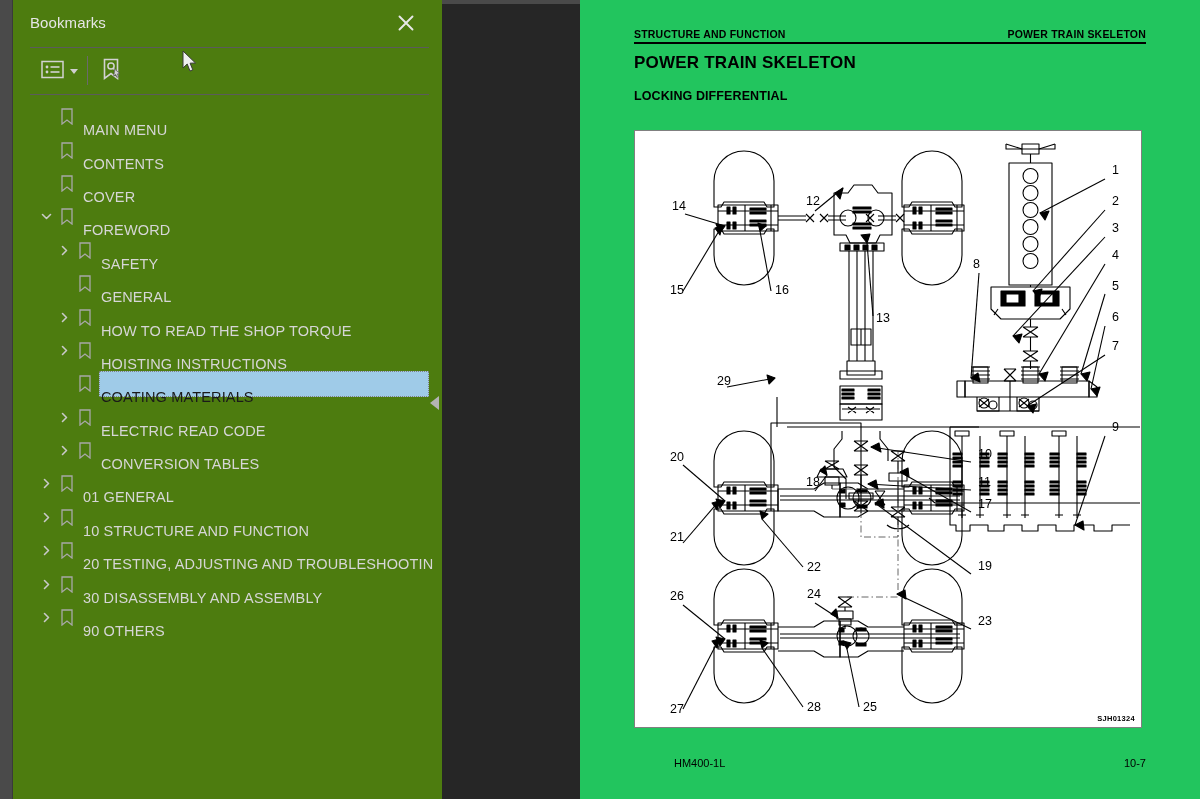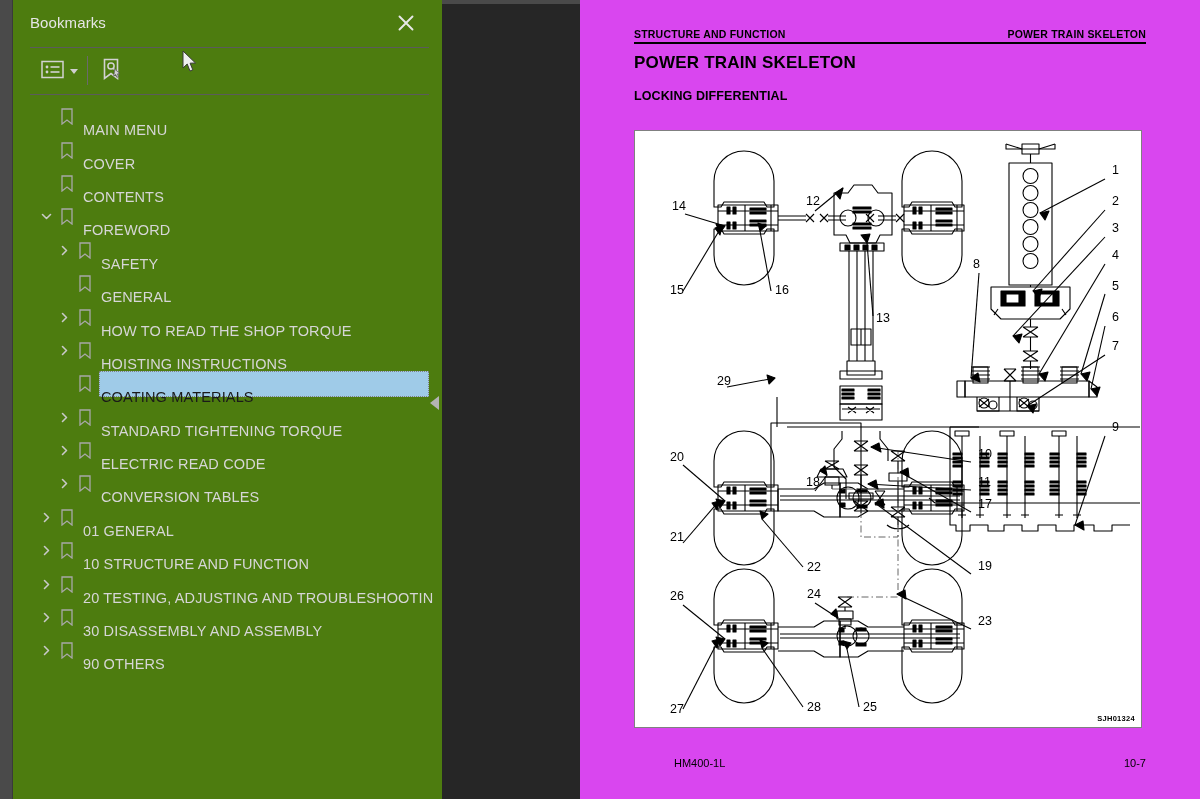--- a/index.html
+++ b/index.html
@@ -129,21 +129,21 @@
     background: #262626;
   }
   .viewer-topbar {
     position: absolute; left: 0; top: 0; width: 758px; height: 4px;
     background: #4a4a4a;
   }
 
   
   .page {
     position: absolute; left: 580px; top: 0; width: 620px; height: 799px;
-    background: #d946ef;
+    background: #22c55e;
   }
   .page-inner { position: relative; width: 100%; height: 100%; }
 
   .hdr-rule {
     position: absolute; left: 54px; width: 512px; top: 42px;
     height: 1.5px; background: #000;
   }
   .hdr-left {
     position: absolute; left: 54px; top: 28px;
     font-size: 10.5px; font-weight: bold; color: #000; letter-spacing: .2px;
@@ -239,29 +239,29 @@
             </svg>
           </div>
           <div class="bm-label">MAIN MENU</div>
         </div>
         <div class="bm-row d0">
           <div class="bmk-icon">
             <svg width="14" height="17" viewBox="0 0 14 17">
               <path d="M2 1 h10 v15 l-5 -4 l-5 4 z" fill="none" stroke="currentColor" stroke-width="1.3"></path>
             </svg>
           </div>
+          <div class="bm-label">CONTENTS</div>
+        </div>
+        <div class="bm-row d0">
+          <div class="bmk-icon">
+            <svg width="14" height="17" viewBox="0 0 14 17">
+              <path d="M2 1 h10 v15 l-5 -4 l-5 4 z" fill="none" stroke="currentColor" stroke-width="1.3"></path>
+            </svg>
+          </div>
           <div class="bm-label">COVER</div>
-        </div>
-        <div class="bm-row d0">
-          <div class="bmk-icon">
-            <svg width="14" height="17" viewBox="0 0 14 17">
-              <path d="M2 1 h10 v15 l-5 -4 l-5 4 z" fill="none" stroke="currentColor" stroke-width="1.3"></path>
-            </svg>
-          </div>
-          <div class="bm-label">CONTENTS</div>
         </div>
         <div class="bm-row d0">
           <div class="twisty">
             <svg width="11" height="11" viewBox="0 0 11 11">
               <path d="M1.5 3.5 L5.5 7.5 L9.5 3.5" fill="none" stroke="currentColor" stroke-width="1.6" stroke-linecap="round" stroke-linejoin="round"></path>
             </svg>
           </div>
           <div class="bmk-icon">
             <svg width="14" height="17" viewBox="0 0 14 17">
               <path d="M2 1 h10 v15 l-5 -4 l-5 4 z" fill="none" stroke="currentColor" stroke-width="1.3"></path>
@@ -317,33 +317,20 @@
           <div class="bm-label">HOISTING INSTRUCTIONS</div>
         </div>
         <div class="bm-row d1 selected">
           <div class="sel-bg"></div>
           <div class="bmk-icon">
             <svg width="14" height="17" viewBox="0 0 14 17">
               <path d="M2 1 h10 v15 l-5 -4 l-5 4 z" fill="none" stroke="currentColor" stroke-width="1.3"></path>
             </svg>
           </div>
           <div class="bm-label">COATING MATERIALS</div>
-        </div>
-        <div class="bm-row d1">
-          <div class="twisty">
-            <svg width="11" height="11" viewBox="0 0 11 11">
-              <path d="M3.5 1.5 L7.5 5.5 L3.5 9.5" fill="none" stroke="currentColor" stroke-width="1.6" stroke-linecap="round" stroke-linejoin="round"></path>
-            </svg>
-          </div>
-          <div class="bmk-icon">
-            <svg width="14" height="17" viewBox="0 0 14 17">
-              <path d="M2 1 h10 v15 l-5 -4 l-5 4 z" fill="none" stroke="currentColor" stroke-width="1.3"></path>
-            </svg>
-          </div>
-          <div class="bm-label">STANDARD TIGHTENING TORQUE</div>
         </div>
         <div class="bm-row d1">
           <div class="twisty">
             <svg width="11" height="11" viewBox="0 0 11 11">
               <path d="M3.5 1.5 L7.5 5.5 L3.5 9.5" fill="none" stroke="currentColor" stroke-width="1.6" stroke-linecap="round" stroke-linejoin="round"></path>
             </svg>
           </div>
           <div class="bmk-icon">
             <svg width="14" height="17" viewBox="0 0 14 17">
               <path d="M2 1 h10 v15 l-5 -4 l-5 4 z" fill="none" stroke="currentColor" stroke-width="1.3"></path>

